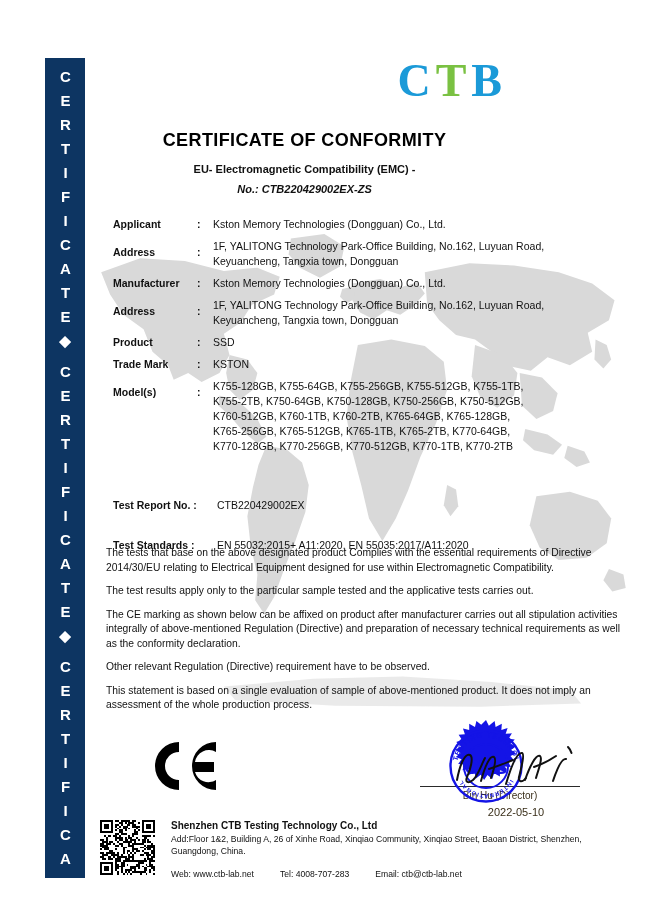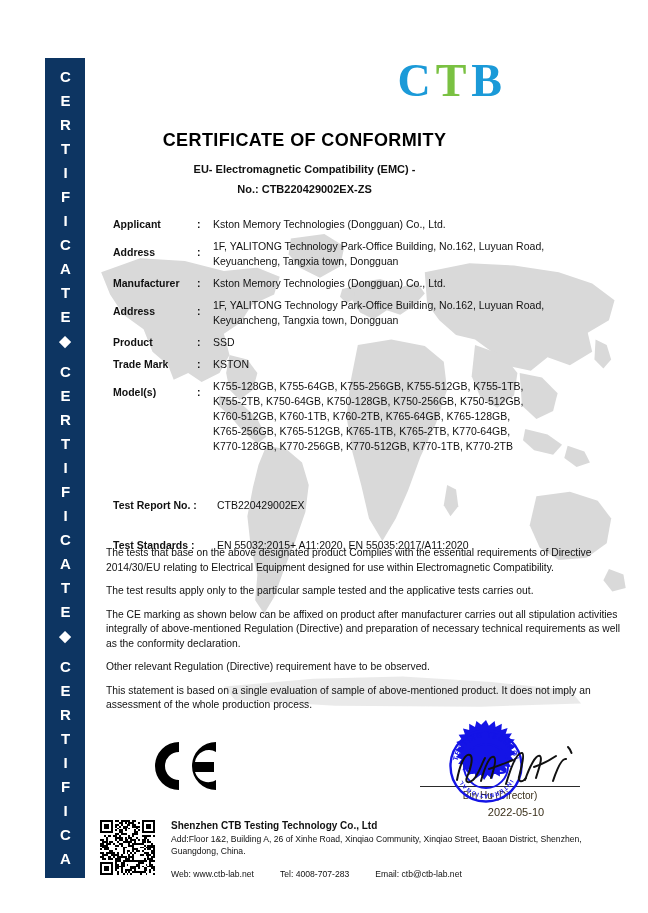--- a/index.html
+++ b/index.html
@@ -112,20 +112,21 @@
   }
   #subtitle2 {
     position: absolute;
     left: 86px;
     right: 26px;
     top: 183px;
     text-align: center;
     font-size: 11px;
     font-weight: bold;
     color: #111;
+    font-style: italic;
   }
 
   
   #fields {
     position: absolute;
     left: 113px;
     top: 217px;
     width: 510px;
   }
   .frow {

